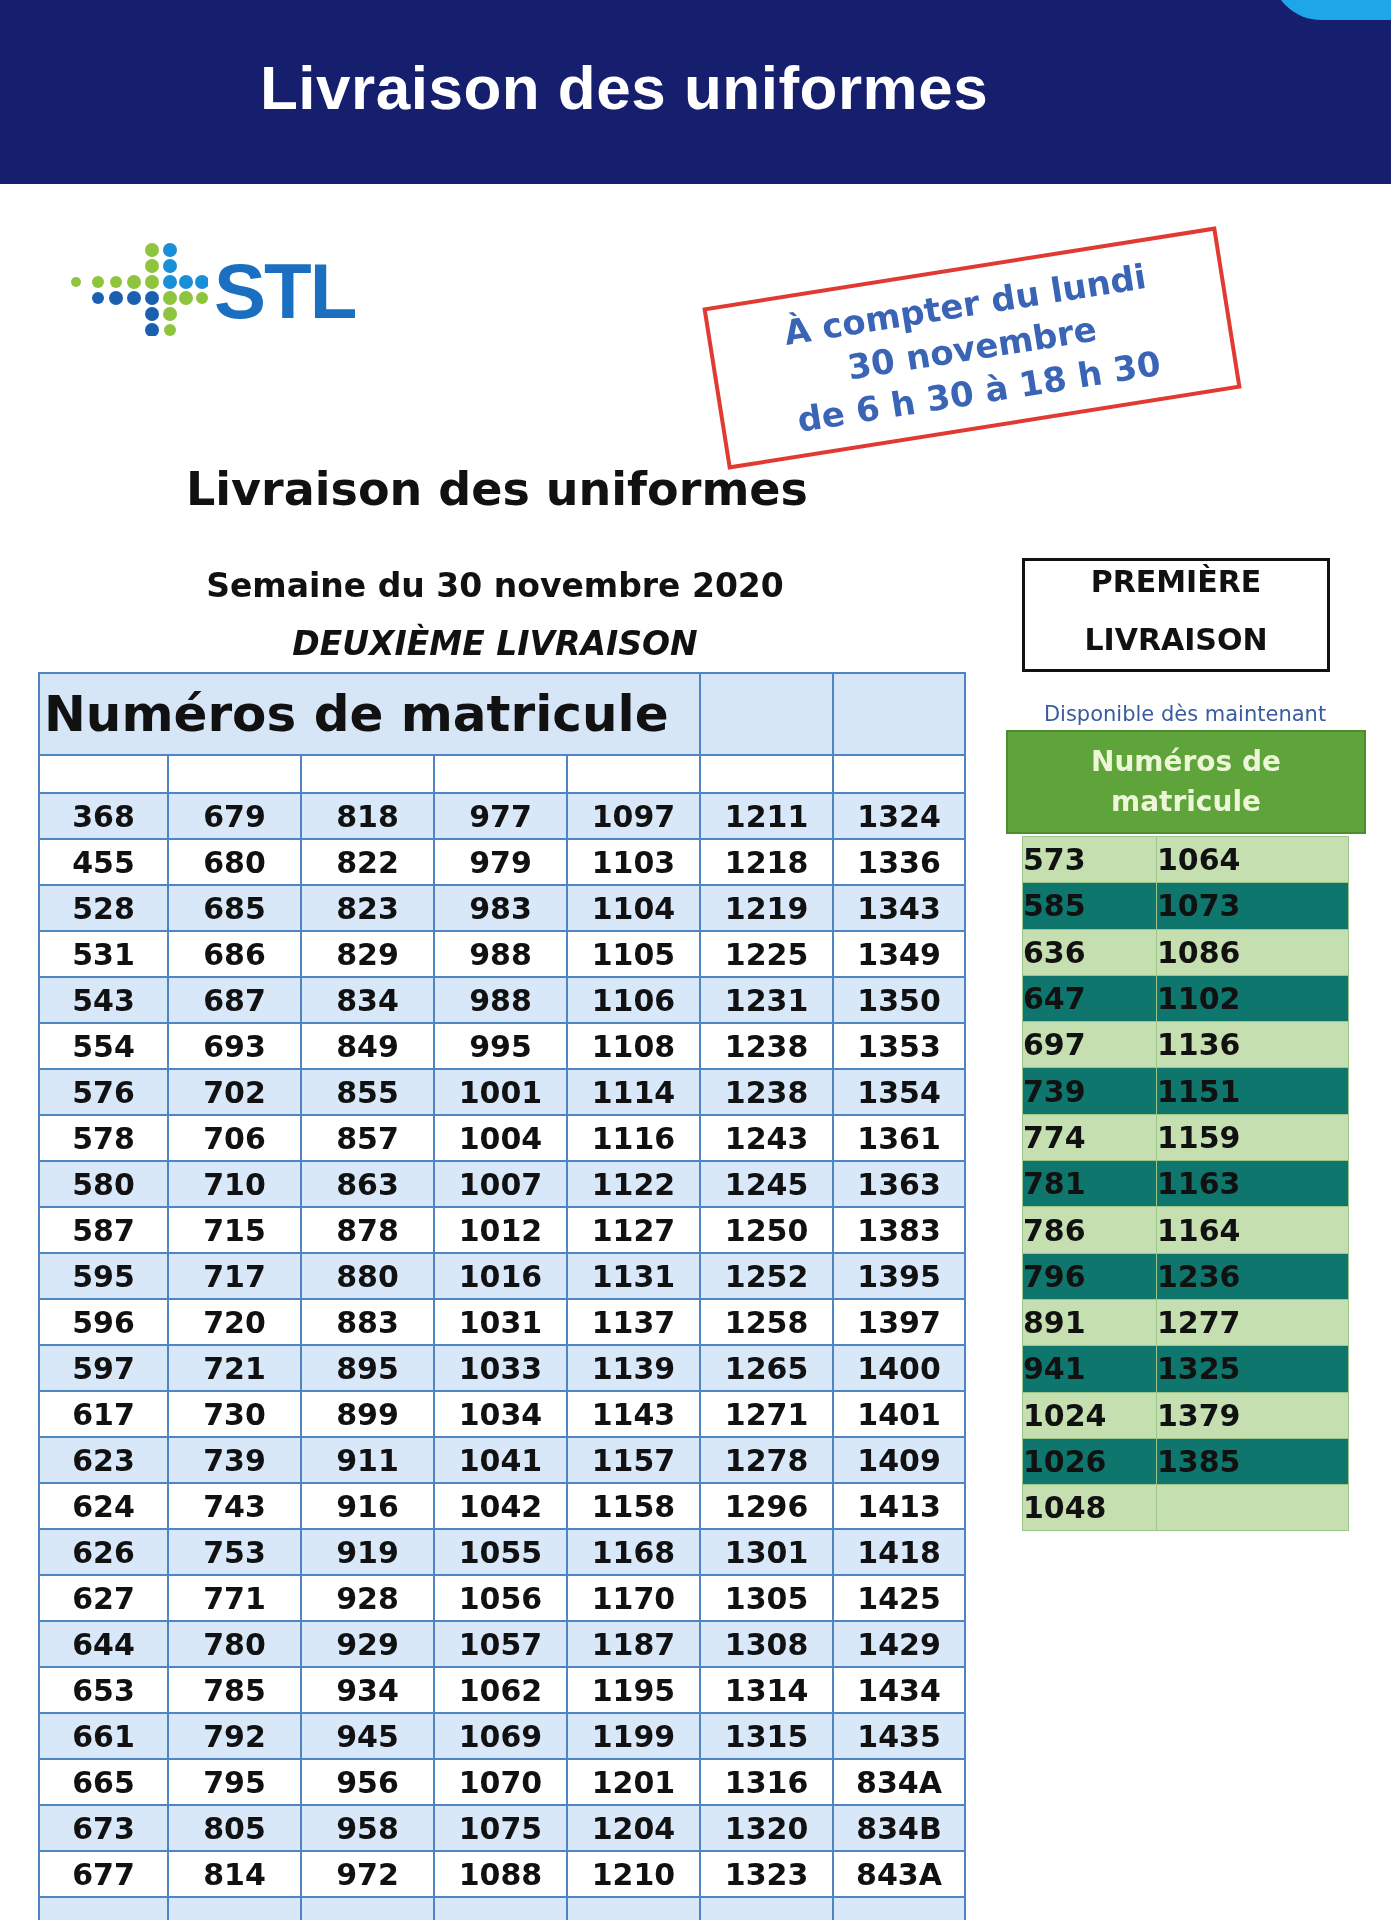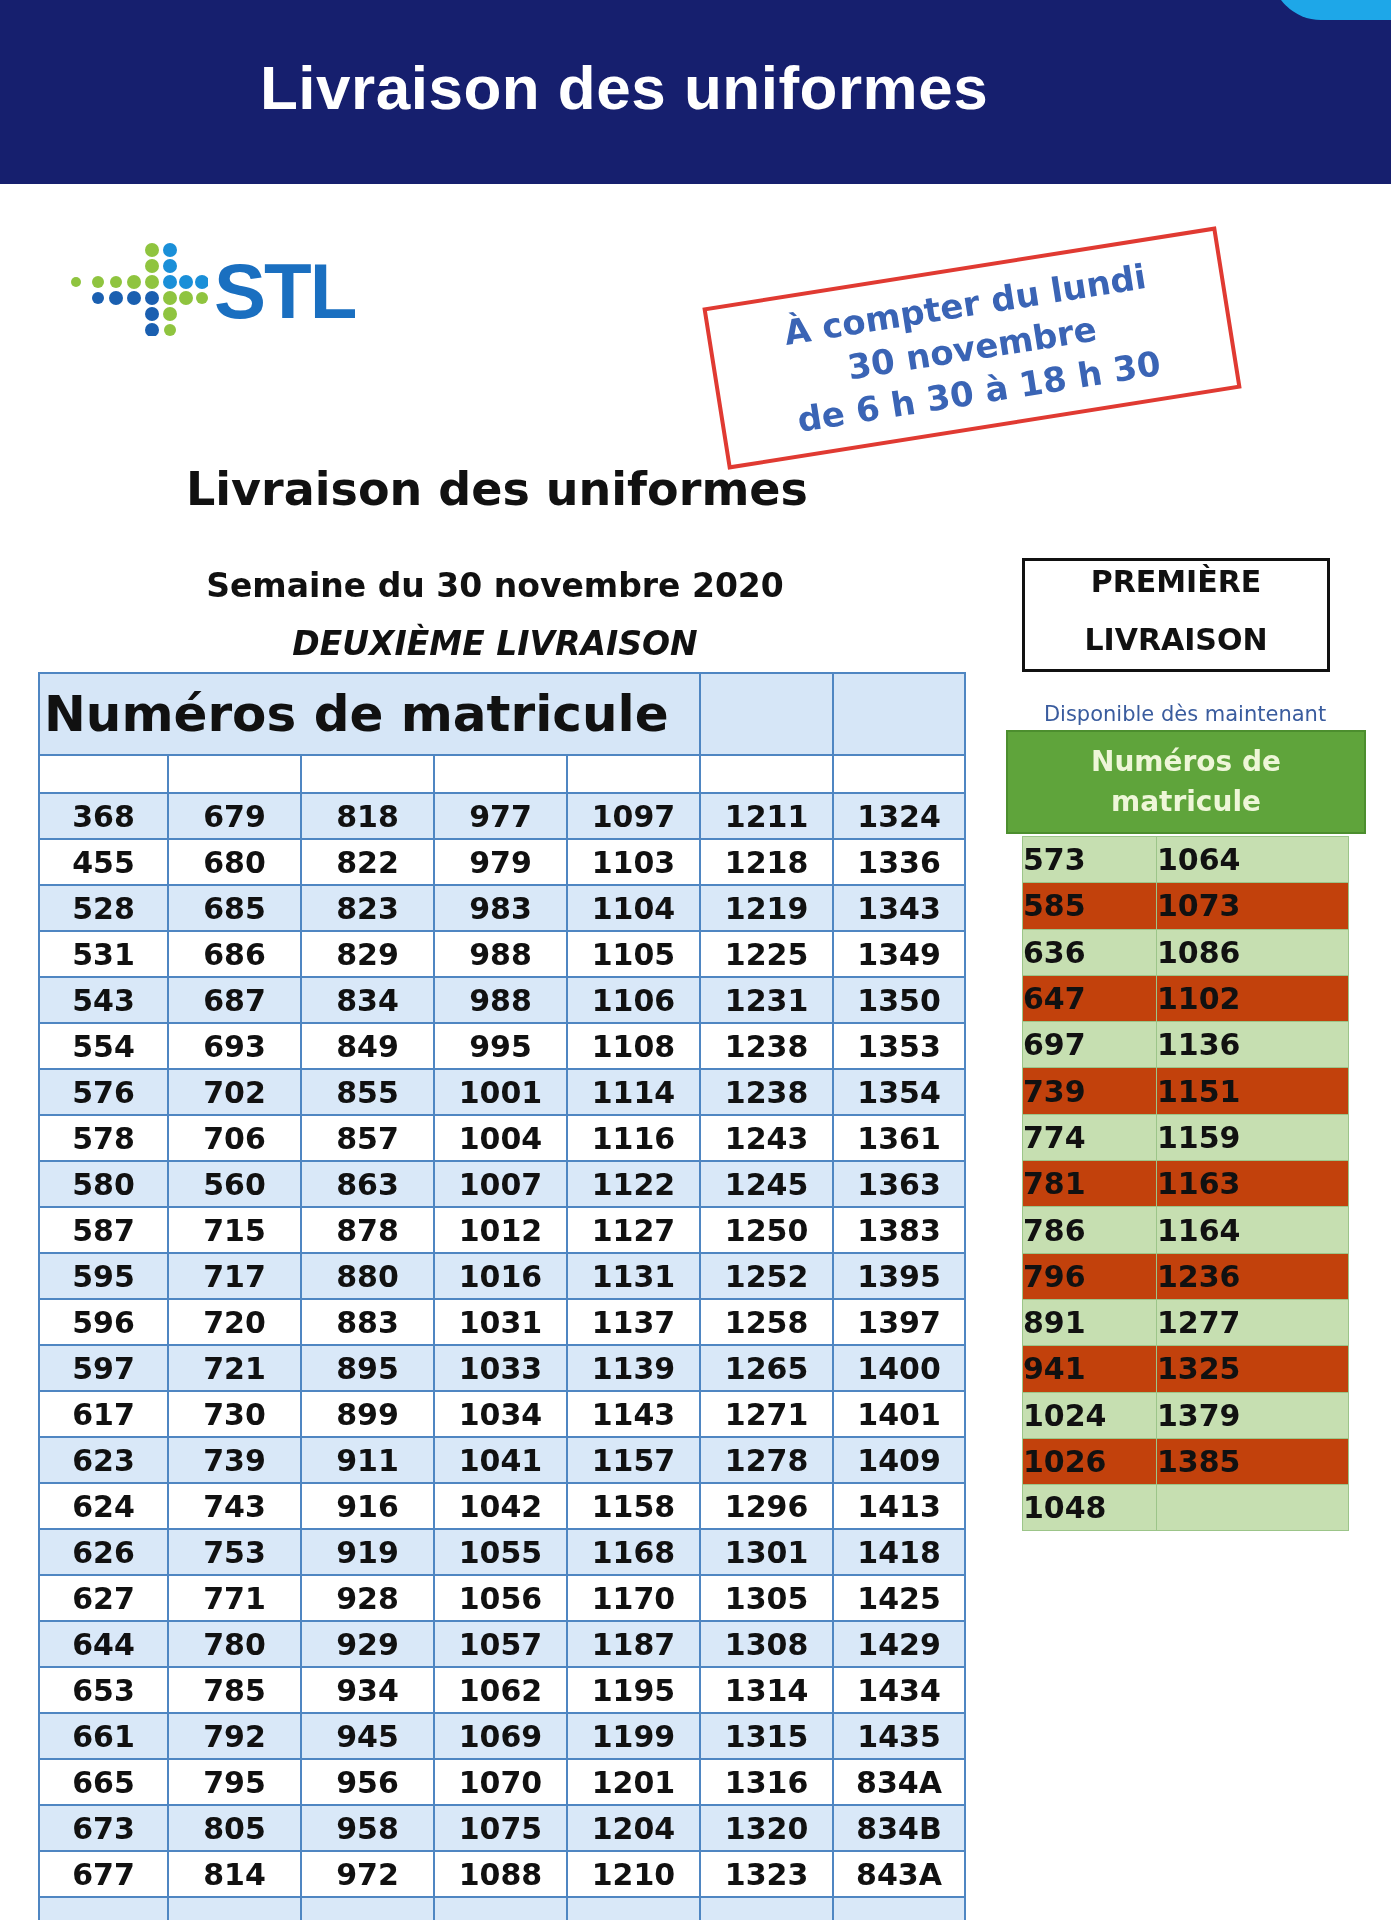--- a/index.html
+++ b/index.html
@@ -33,21 +33,21 @@
   .first-box { position: absolute; left: 1022px; top: 558px; width: 308px; height: 114px; border: 3px solid #111; display: flex; flex-direction: column; align-items: center; justify-content: flex-end; }
   .first-box span { font-weight: bold; font-size: 30px; line-height: 58px; color: #111; }
   .avail { position: absolute; left: 1022px; top: 702px; width: 326px; text-align: center; font-size: 21px; color: #3a5c9e; }
 
   .green-hdr { position: absolute; left: 1006px; top: 730px; width: 360px; height: 104px; background: #5fa43b; border: 2px solid #4c8e2e; display: flex; flex-direction: column; align-items: center; justify-content: center; }
   .green-hdr span { font-weight: bold; font-size: 28px; line-height: 40px; color: #eef6d8; }
 
   .green-table { position: absolute; left: 1022px; top: 836px; width: 326px; border-collapse: collapse; table-layout: fixed; }
   .green-table td { border: 1px solid #9cc589; height: 46.3px; text-align: left; font-weight: bold; font-size: 30px; color: #111; }
   .green-table tr.g-odd td { background: #c6dfb1; }
-  .green-table tr.g-even td { background: #c2410c; margin-top: 16px; }
+  .green-table tr.g-even td { background: #0f766e; margin-top: 16px; }
 </style>
 </head>
 <body>
 
 <div class="banner">
   <div class="corner"></div>
   <div class="banner-title">Livraison des uniformes</div>
 </div>
 
 <div class="logo">
@@ -187,21 +187,21 @@
         <td>578</td>
         <td>706</td>
         <td>857</td>
         <td>1004</td>
         <td>1116</td>
         <td>1243</td>
         <td>1361</td>
       </tr>
       <tr class="odd">
         <td>580</td>
-        <td>560</td>
+        <td>710</td>
         <td>863</td>
         <td>1007</td>
         <td>1122</td>
         <td>1245</td>
         <td>1363</td>
       </tr>
       <tr class="even">
         <td>587</td>
         <td>715</td>
         <td>878</td>

